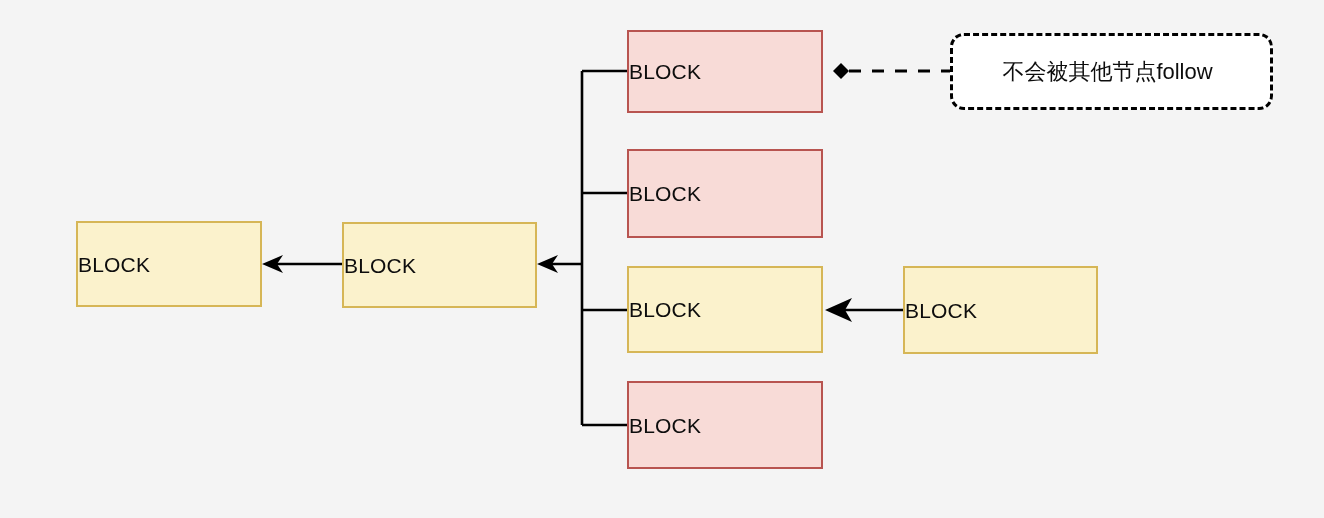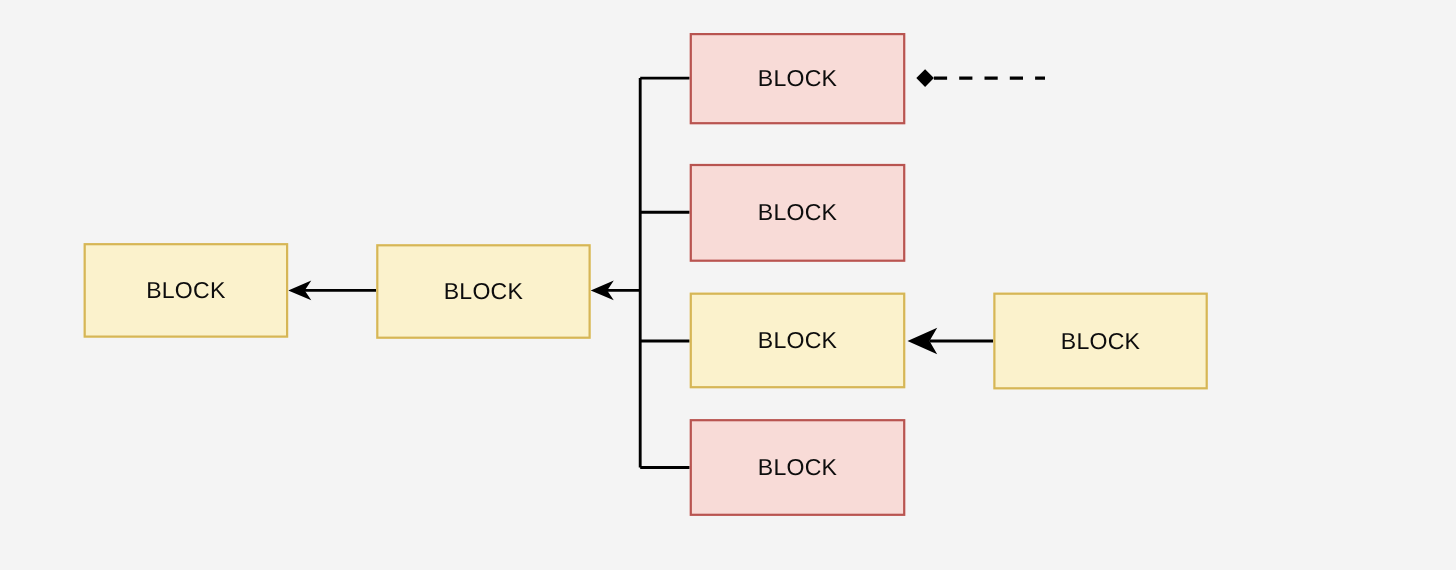--- a/index.html
+++ b/index.html
@@ -25,21 +25,20 @@
     top: 0;
     width: 1324px;
     height: 518px;
     pointer-events: none;
   }
   .node {
     position: absolute;
     box-sizing: border-box;
     display: flex;
     align-items: center;
-    justify-content: center;
     font-size: 21px;
     color: #0d0d0d;
     letter-spacing: 0.2px;
     line-height: 1;
   }
   .node.yellow {
     background: #fbf2cc;
     border: 2px solid #d6b656;
   }
   .node.pink {
@@ -122,14 +121,17 @@
   </div>
 
   <div class="node pink" style="left:627px; top:381px; width:196px; height:88px;">
     <span>BLOCK</span>
   </div>
 
   <div class="node yellow" style="left:903px; top:266px; width:195px; height:88px;">
     <span>BLOCK</span>
   </div>
 
+  <div class="note" style="left:950px; top:33px; width:323px; height:77px;">
+    <span>不会被其他节点follow</span>
+  </div>
 
 </div>
 
 </body></html>

